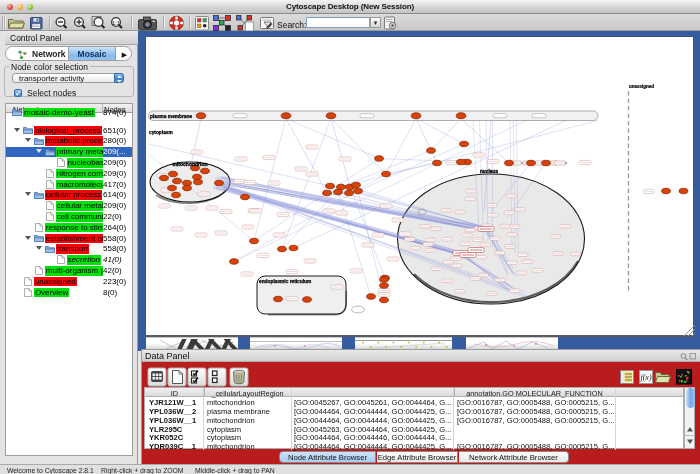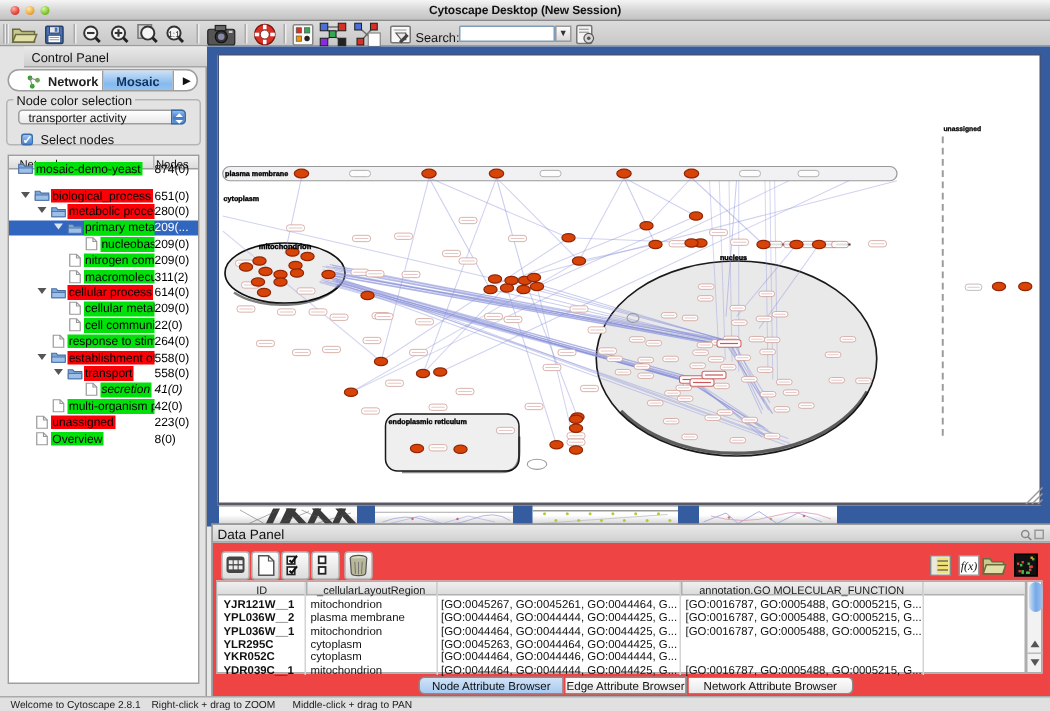--- a/index.html
+++ b/index.html
@@ -9,21 +9,21 @@
 #mactb .t{width:100%;text-align:center;font-size:8px;color:#111;line-height:14px;font-weight:bold;letter-spacing:-0.1px}
 .light{position:absolute;top:4px;width:6px;height:6px;border-radius:50%}
 
 #toolbar{left:0;top:14px;width:700px;height:17px;background:linear-gradient(#dcdcdc,#c8c8c8);border-bottom:1px solid #9a9a9a}
 .sep{position:absolute;top:2px;height:13px;width:1px;background:#aaa;box-shadow:1px 0 0 #eee}
 #searchlbl{left:277px;top:6px;font-size:8.5px;color:#111}
 #searchbox{left:306px;top:3px;width:64px;height:11px;background:#fff;border:1px solid #7f9db9;border-radius:1px}
 #searchdrop{left:370px;top:3px;width:11px;height:11px;background:linear-gradient(#fdfdfd,#d8d8d8);border:1px solid #9a9a9a;font-size:6px;text-align:center;line-height:10px;color:#333}
 
 #cp{left:0;top:31px;width:138px;height:433px;background:#e3e3e3;border-right:1px solid #9b9b9b}
-#cphead{left:16px;top:0;width:157px;height:14px;background:linear-gradient(#e9e9e9,#cfcfcf);border-bottom:1px solid #a8a8a8;font-size:8.5px;color:#111;line-height:14px;padding-left:5px}
+#cphead{left:5px;top:0;width:157px;height:14px;background:linear-gradient(#e9e9e9,#cfcfcf);border-bottom:1px solid #a8a8a8;font-size:8.5px;color:#111;line-height:14px;padding-left:5px}
 #tabstrip{left:5px;top:15px;width:127px;height:15px;background:#fff;border:1px solid #9e9e9e;border-radius:8px;overflow:hidden}
 #tabnet{position:absolute;left:0;top:0;width:62px;height:15px;font-size:8.5px;font-weight:bold;color:#222;line-height:14px}
 #tabmos{position:absolute;left:62px;top:0;width:48px;height:15px;background:linear-gradient(#cce2f8,#85b9ee 60%,#9cc8f2);border-left:1px solid #9e9e9e;border-right:1px solid #9e9e9e;font-size:8.5px;font-weight:bold;color:#10335e;text-align:center;line-height:14px}
 #tabarr{position:absolute;left:110px;top:0;width:17px;height:15px;font-size:7px;color:#111;text-align:center;line-height:15px}
 #groupbox{left:4px;top:35px;width:130px;height:31px;border:1px solid #b5b5b5;border-radius:3px}
 #grouplbl{left:9px;top:30.5px;font-size:8.5px;color:#111;background:#e3e3e3;padding:0 2px}
 #combo{left:12px;top:42px;width:112px;height:10px;background:linear-gradient(#ffffff,#e9e9e9);border:1px solid #9e9e9e;border-radius:3px;font-size:8px;color:#111;line-height:9px;padding-left:6px}
 #combostep{position:absolute;right:-1px;top:-1px;width:10px;height:10px;border-radius:0 3px 3px 0;background:linear-gradient(#8ec0f5,#3d7ad0 55%,#5f9ade);border:1px solid #396aa8}
 #cbx{left:14px;top:57.5px;width:8px;height:8px;border-radius:2px;background:linear-gradient(#9cc6f3,#4583d4);border:1px solid #3a6cae;color:#fff;font-size:8px;line-height:8px;text-align:center;font-weight:bold}
 #cbxlbl{left:27px;top:57px;font-size:8.5px;color:#111}
@@ -37,21 +37,21 @@
 .r{background:#fb0007}
 
 #desktop{left:138px;top:31px;width:562px;height:320px;background:#355c9f}
 #netwin{position:absolute;left:7px;top:5px;width:549px;height:301px;background:#fff;border:1px solid #44517a;border-bottom:2px solid #5a5a66}
 #nettb{position:absolute;left:0;top:0;width:547px;height:11.5px;background:linear-gradient(#ececec,#bdbdbd);border-bottom:1px solid #808080}
 #nettb .t{width:100%;text-align:center;font-size:8px;color:#222;line-height:11px}
 .nlight{position:absolute;top:2.5px;width:6.5px;height:6.5px;border-radius:50%}
 
 .frag{position:absolute;background:linear-gradient(#fff 45%,#e2e2e2 80%,#cfcfcf);border-top:1px solid #c8c8c8;overflow:hidden}
 
-#dp{left:141px;top:349px;width:559px;height:115px;background:#ef4444;border-top:1px solid #9b9b9b;border-left:1px solid #9b9b9b}
+#dp{left:141px;top:349px;width:559px;height:115px;background:#b91c1c;border-top:1px solid #9b9b9b;border-left:1px solid #9b9b9b}
 #dphead{position:absolute;left:0;top:0;width:558px;height:12px;background:linear-gradient(#e9e9e9,#d0d0d0);border-bottom:1px solid #b0b0b0;font-size:9px;color:#111;line-height:12px;padding-left:3px}
 #dtable{position:absolute;left:2px;top:37px;width:540px;height:62px;background:#fff;border:1px solid #adadad}
 #dthead{position:absolute;left:0;top:0;width:538px;height:8.5px;background:linear-gradient(#efefef,#dcdcdc);border-bottom:1px solid #b0b0b0;font-size:7.3px;color:#222}
 .dth{position:absolute;top:0.5px;text-align:center}
 .dtr{position:absolute;left:0;width:538px;height:9px;font-size:7.6px;color:#111;white-space:nowrap}
 .dc{position:absolute;top:0.8px;overflow:hidden}
 .dsep{position:absolute;top:0;width:1px;height:62px;background:#d4d4d4}
 #dscroll{position:absolute;left:542px;top:37px;width:11px;height:62px;background:#f2f2f2;border:1px solid #adadad}
 #dtabs{position:absolute;left:137px;top:101px;height:12px;font-size:8px;color:#111}
 .dtab{position:absolute;top:0;height:12px;border:1px solid #8a8a8a;background:linear-gradient(#fdfdfd,#e8e8e8);line-height:11px;text-align:center;font-size:7.7px;white-space:nowrap;overflow:hidden}
@@ -252,21 +252,21 @@
             </svg>
             <span class="tlab g" style="left:49.7px;max-width:47px">nitrogen compo</span>
             <span class="tcount" style="">209(0)</span>
           </div>
           <div class="trow" style="top:75.0px;">
             <svg style="left:39.7px;top:0.9px;width:8px;height:9px">
               <path d="M0.5 0.5 L5 0.5 L7.5 3 L7.5 8.5 L0.5 8.5 Z" fill="#fff" stroke="#999" stroke-width="0.8"></path>
               <path d="M5 0.5 L5 3 L7.5 3" fill="none" stroke="#999" stroke-width="0.8"></path>
             </svg>
             <span class="tlab g" style="left:49.7px;max-width:47px">macromolecule</span>
-            <span class="tcount" style="">311(2)</span>
+            <span class="tcount" style="">417(0)</span>
           </div>
           <div class="trow" style="top:85.8px;">
             <span class="tarr" style="left:18.8px;border-top-color:#555"></span>
             <svg style="left:27.8px;top:1.4px;width:10px;height:8px">
               <path d="M0.5 1.5 L3.5 1.5 L4.5 2.8 L9.5 2.8 L9.5 7.5 L0.5 7.5 Z" fill="#7da7d8" stroke="#4a6fa5" stroke-width="0.8"></path>
               <path d="M0.5 4 L9.5 4 L9.5 7.5 L0.5 7.5 Z" fill="#9cc0e8" stroke="#4a6fa5" stroke-width="0.6"></path>
             </svg>
             <span class="tlab r" style="left:38.8px;max-width:58px">cellular process</span>
             <span class="tcount" style="">614(0)</span>
           </div>

